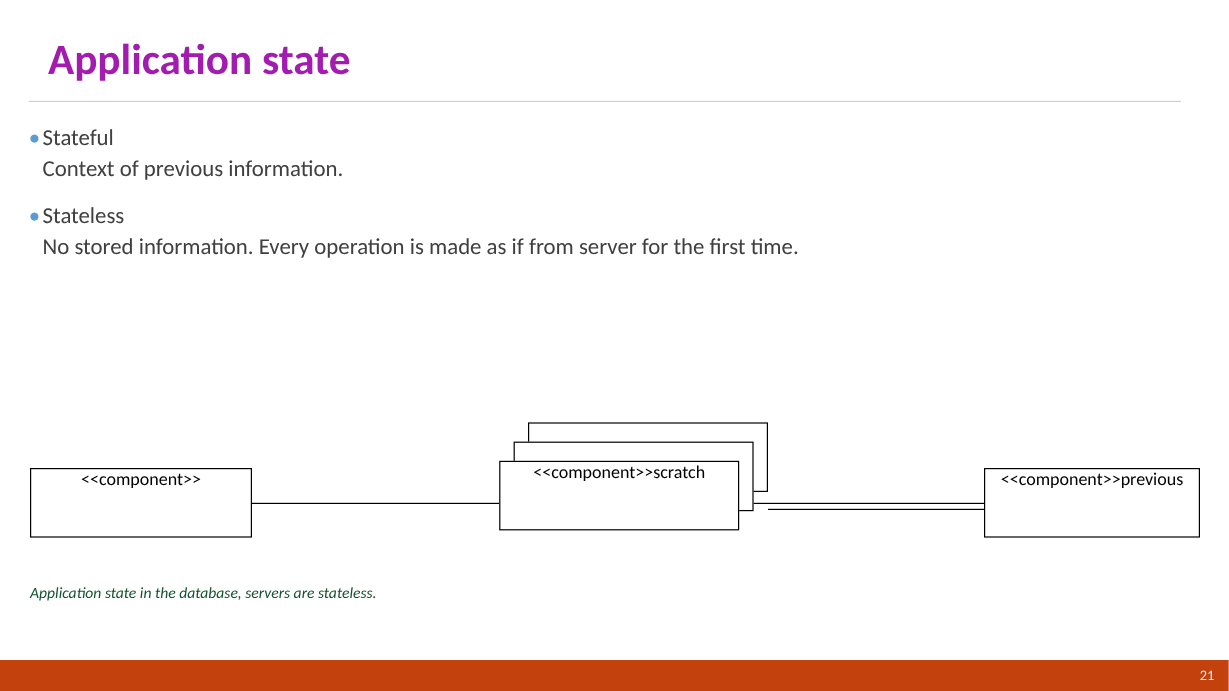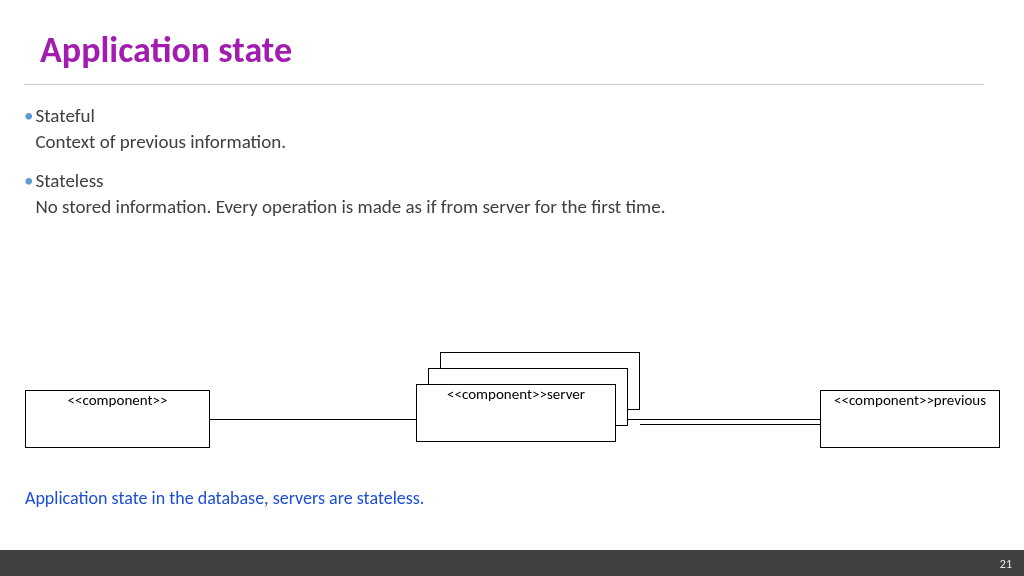--- a/index.html
+++ b/index.html
@@ -74,30 +74,31 @@
       height: 0;
       border-top: 1.5px solid #000;
     }
     .line1 { top: 69px; left: 210px; width: 206px; }
     .line2 { top: 69px; left: 616px; width: 204px; }
     .line2b { top: 74px; left: 640px; width: 180px; } 
     .caption {
       position: absolute;
       left: 25px;
       top: 487px;
-      font-size: 18px;
-      color: #1d4ed8;
+      font-size: 13px;
+      color: #14532d;
+      font-style: italic;
     }
     .footer-bar {
       position: absolute;
       left: 0;
       bottom: 0;
       width: 1024px;
       height: 26px;
-      background: #404040;
+      background: #c2410c;
     }
     .page-num {
       position: absolute;
       right: 12px;
       bottom: 5px;
       color: #e8eef9;
       font-size: 12px;
       font-family: Calibri, Arial, sans-serif;
     }
   </style>
@@ -130,21 +131,21 @@
   <div class="line line2b"></div>
 
   <div class="component-box c-client">
     <div>&lt;&lt;component&gt;&gt;</div>
   </div>
 
   <div class="component-box c-server-back1"></div>
   <div class="component-box c-server-back2"></div>
   <div class="component-box c-server">
     <div>&lt;&lt;component&gt;&gt;</div>
-    <div>server</div>
+    <div>scratch</div>
   </div>
 
   <div class="component-box c-database">
     <div>&lt;&lt;component&gt;&gt;</div>
     <div>previous</div>
   </div>
 </div>
 
 <div class="caption">Application state in the database, servers are stateless.</div>
 

